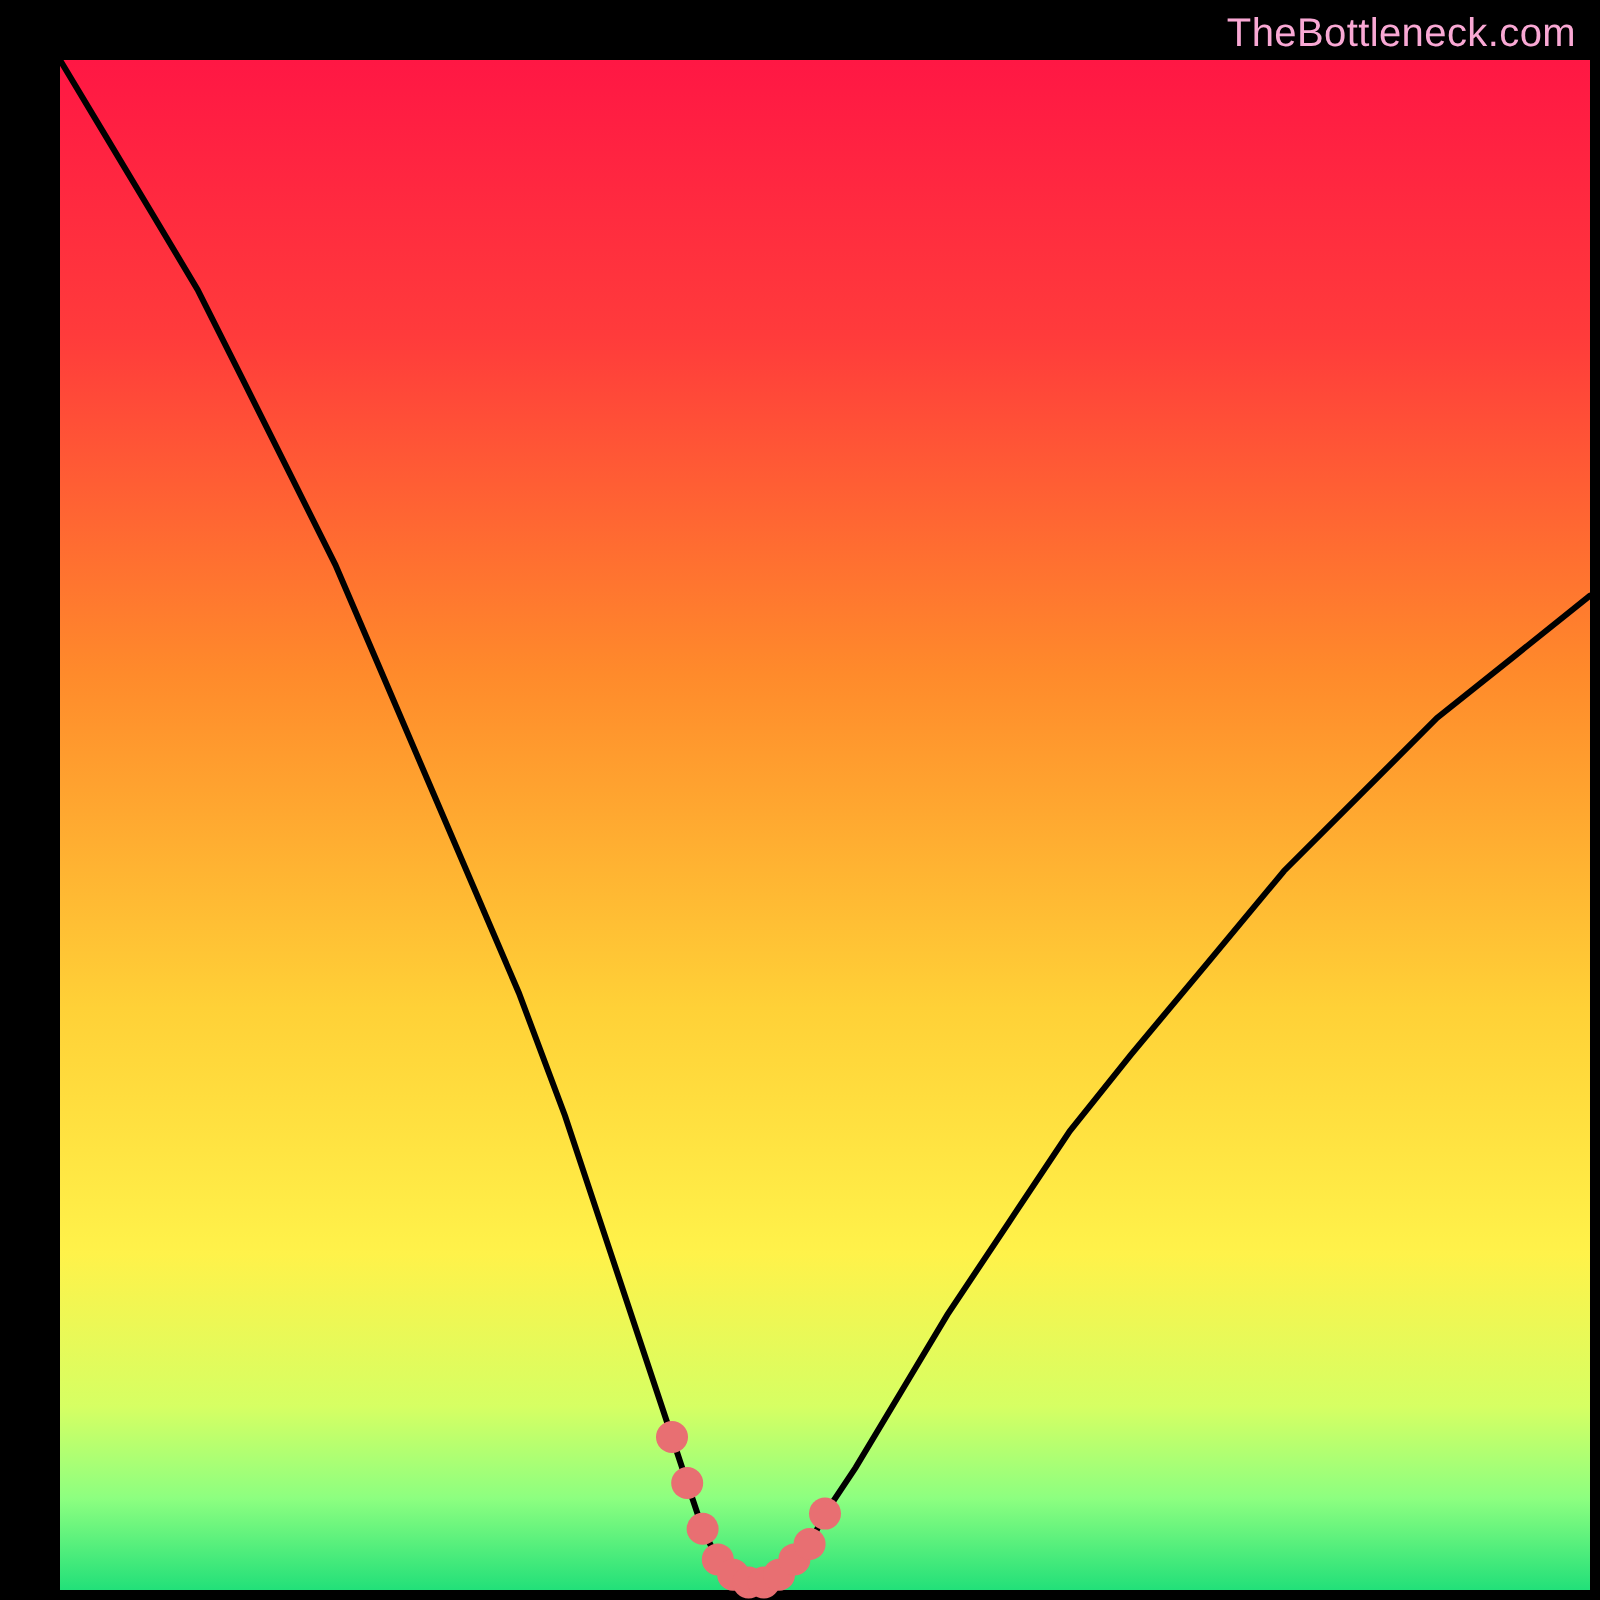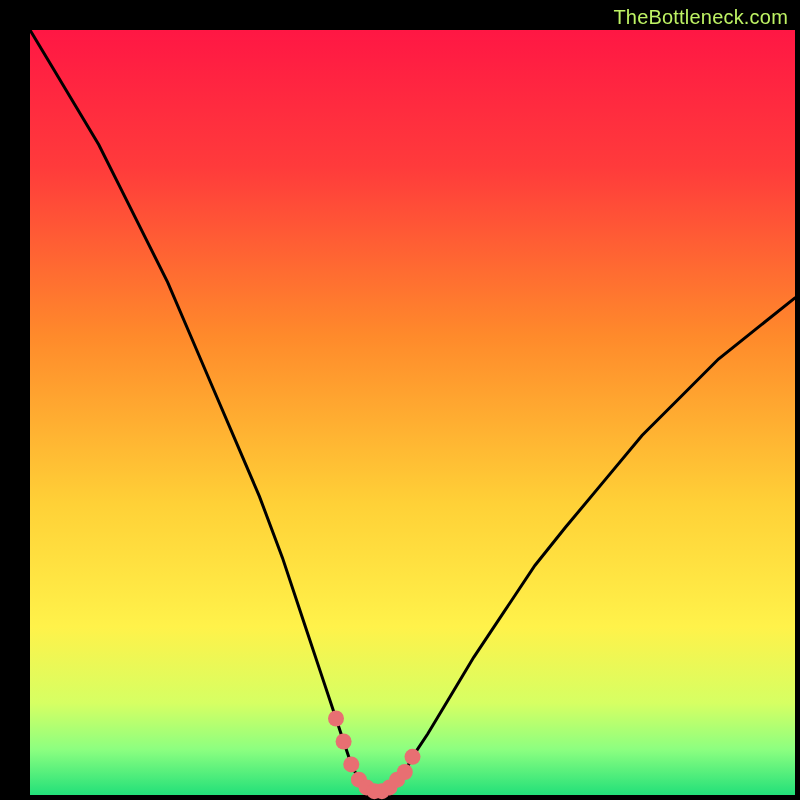--- a/index.html
+++ b/index.html
@@ -16,21 +16,21 @@
     left: 0;
     top: 0;
     width: 800px;
     height: 800px;
     background: #000;
   }
   .watermark {
     position: absolute;
     top: 6px;
     right: 12px;
-    color: #bef264;
+    color: #f9a8d4;
     font-size: 20px;
     font-weight: 500;
     letter-spacing: 0.2px;
     z-index: 5;
   }
   svg {
     position: absolute;
     left: 0;
     top: 0;
   }

